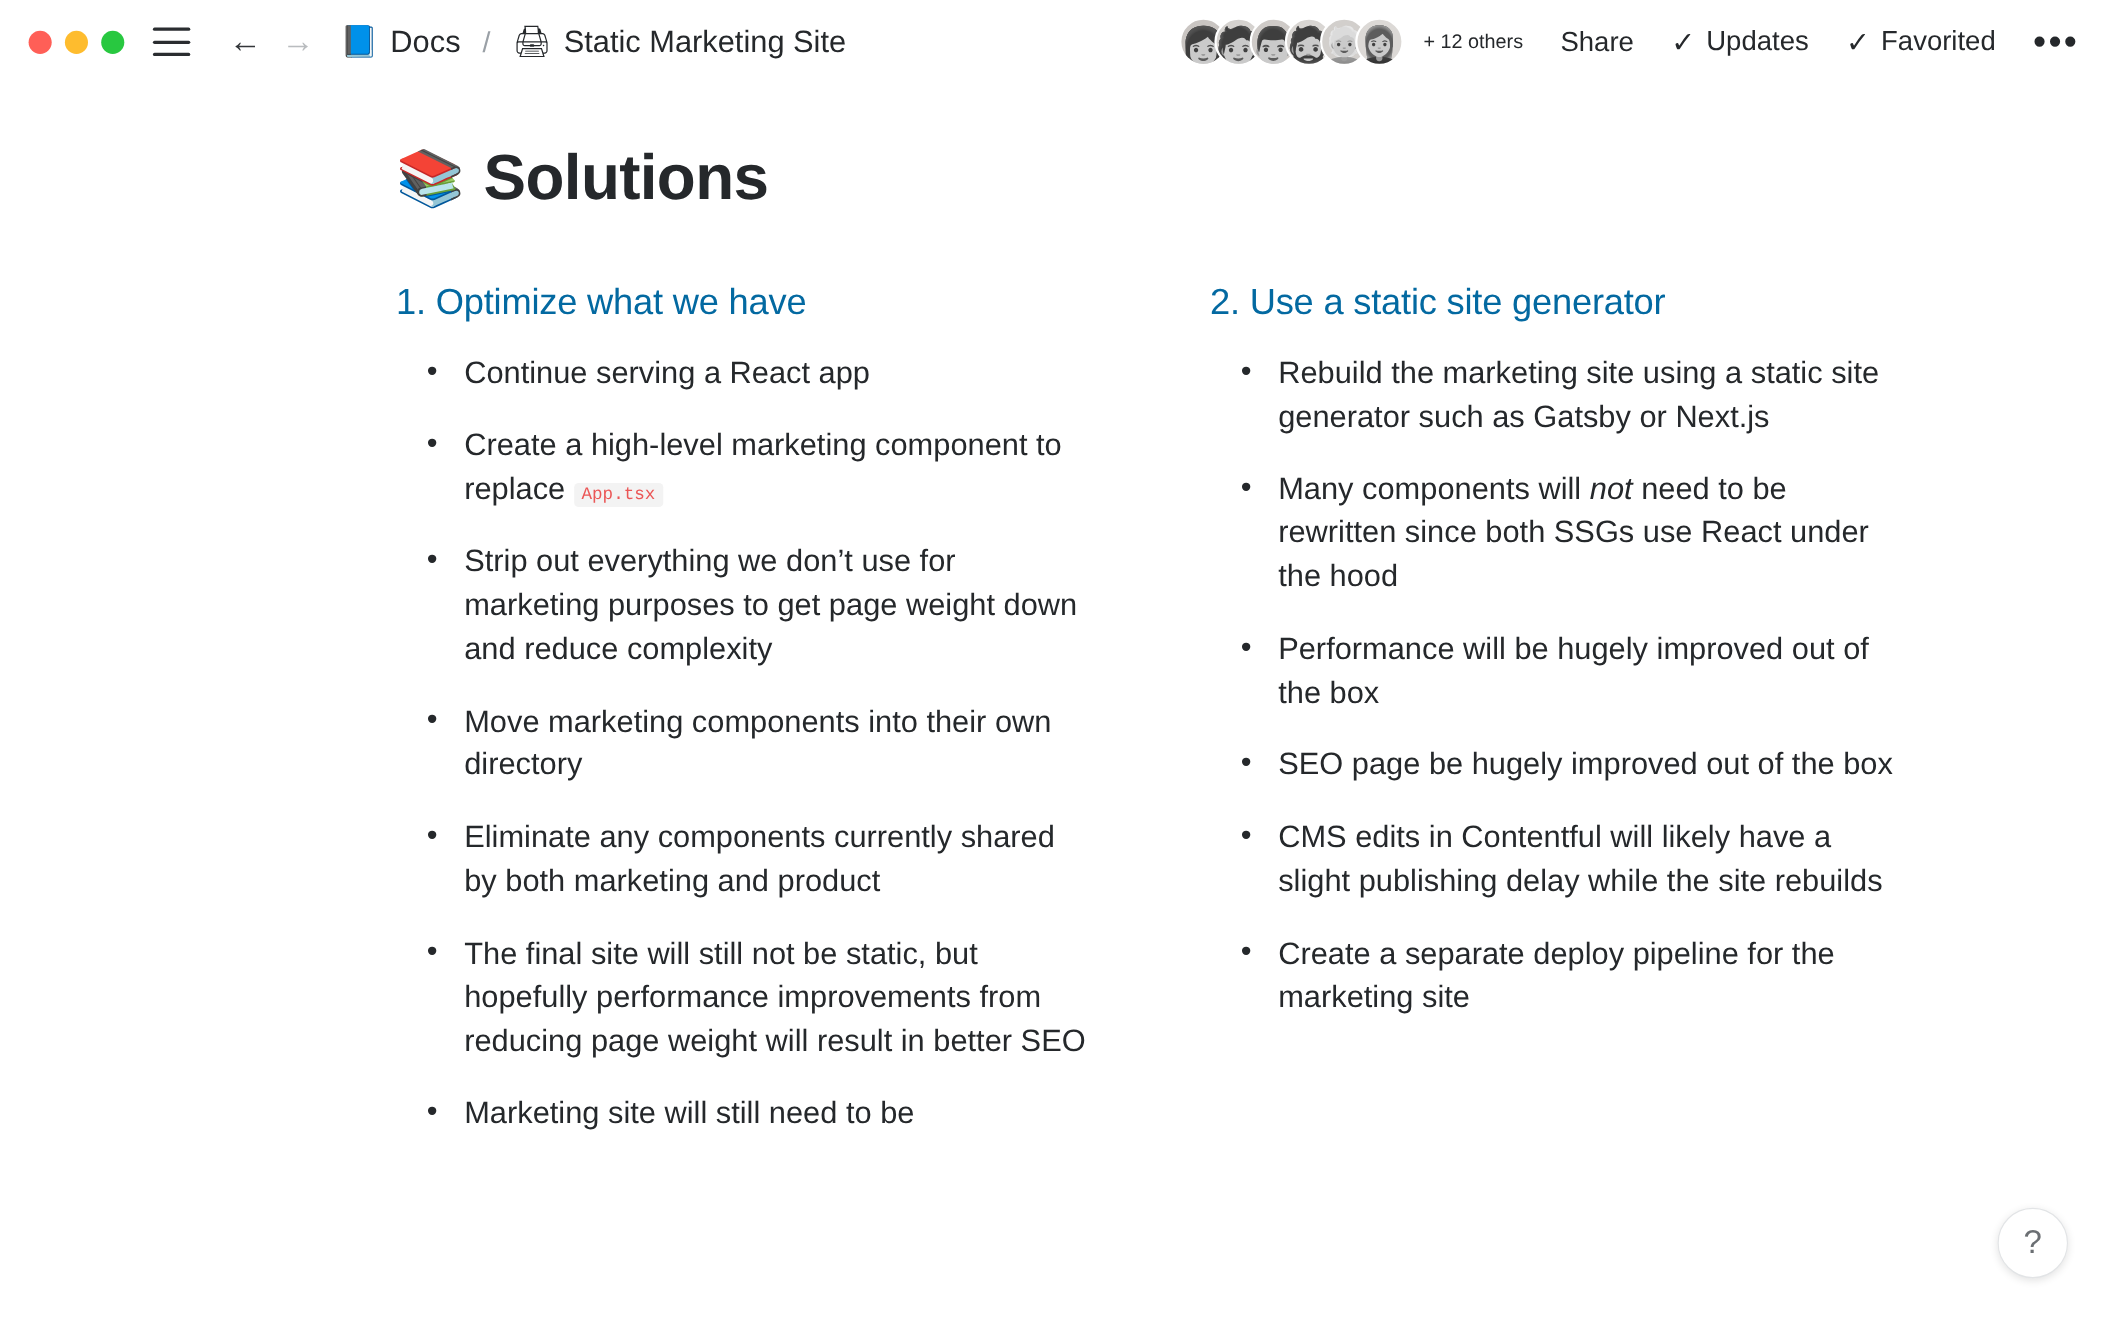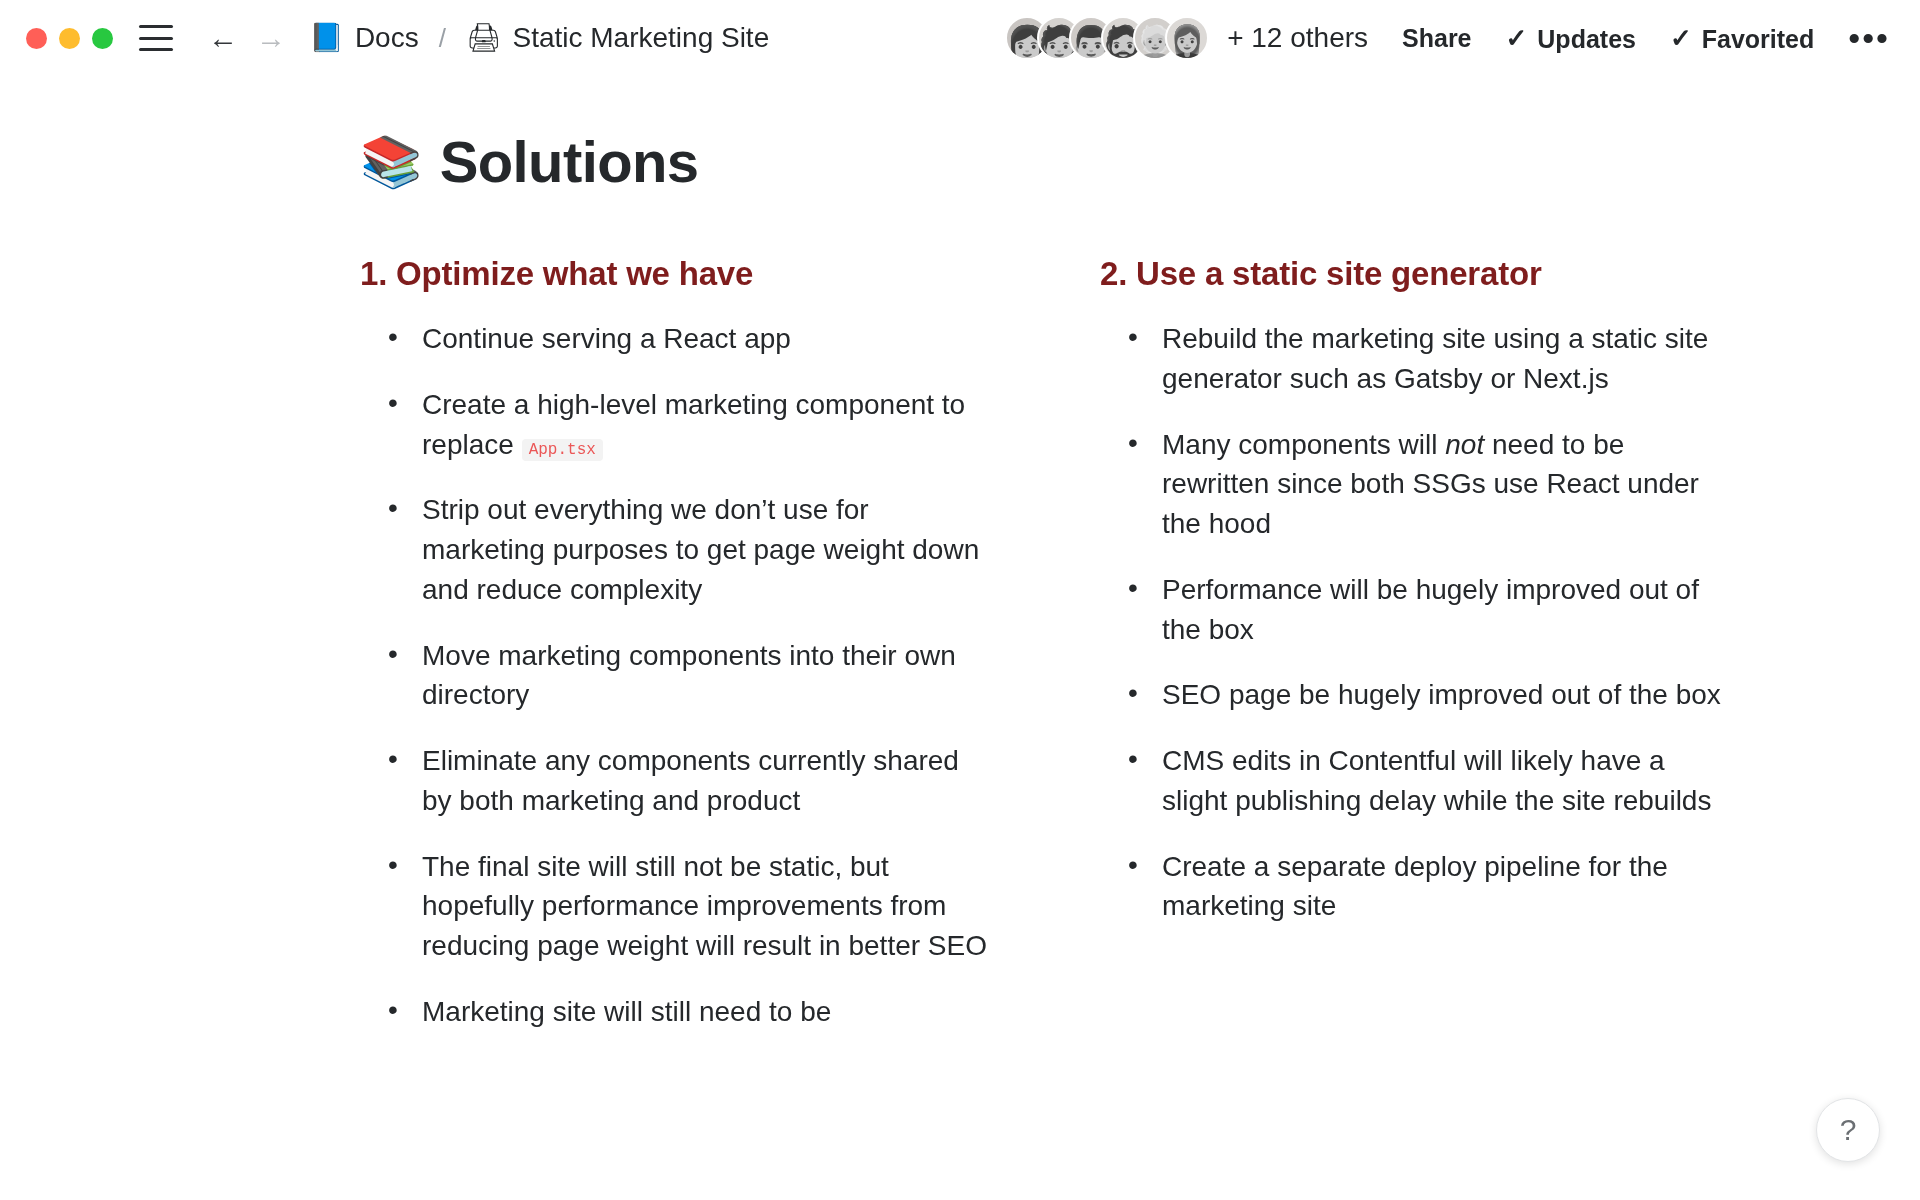--- a/index.html
+++ b/index.html
@@ -76,30 +76,29 @@
   .avatar:first-child { margin-left: 0; }
   .avatar.a1 { background: #c9c5c2; }
   .avatar.a2 { background: #d5d2cf; }
   .avatar.a3 { background: #cfcbc8; }
   .avatar.a4 { background: #d9d6d3; }
   .avatar.a5 { background: #d2cfcc; }
   .avatar.a6 { background: #dcd9d6; }
   .avatar .face { filter: grayscale(1); font-size: 34px; transform: translateY(2px); }
 
   .others {
-    font-size: 28px; color: #25282b;
+    font-size: 18px; color: #25282b;
     margin-right: 34px;
     white-space: nowrap;
   }
   .tbaction {
     font-size: 25px; color: #25282b;
-    display: flex; align-items: flex-end; gap: 10px;
+    display: flex; align-items: flex-start; gap: 10px;
     margin-right: 34px;
     white-space: nowrap;
-    font-weight: bold;
   }
   .check { font-size: 26px; color: #25282b; }
   .dots-menu {
     font-size: 34px; color: #25282b; letter-spacing: 2px;
     margin-right: 4px;
   }
 
   
   .doc {
     padding: 52px 0 0 0;
@@ -120,24 +119,24 @@
   h1.page-title .emoji { font-size: 50px; }
 
   .cols {
     display: flex;
     gap: 100px;
   }
   .col { width: 640px; flex: 0 0 640px; }
 
   h2.section {
     font-size: 33px;
-    font-weight: 700;
+    font-weight: 400;
     margin: 0 0 26px 0;
     letter-spacing: -0.2px;
-    color: #7f1d1d;
+    color: #0369a1;
   }
   ul.bullets {
     margin: 6px; padding: 0; list-style: none;
   }
   ul.bullets li {
     position: relative;
     padding-left: 56px;
     margin-bottom: 26px;
     font-size: 28px;
     line-height: 1.42;

